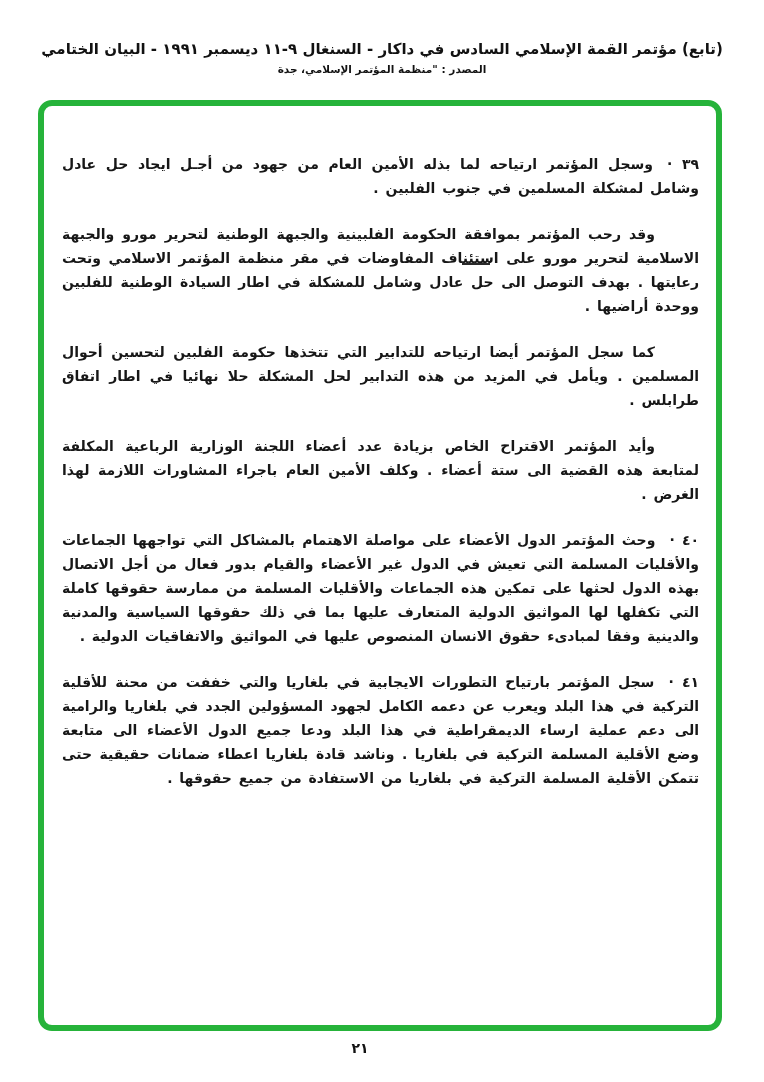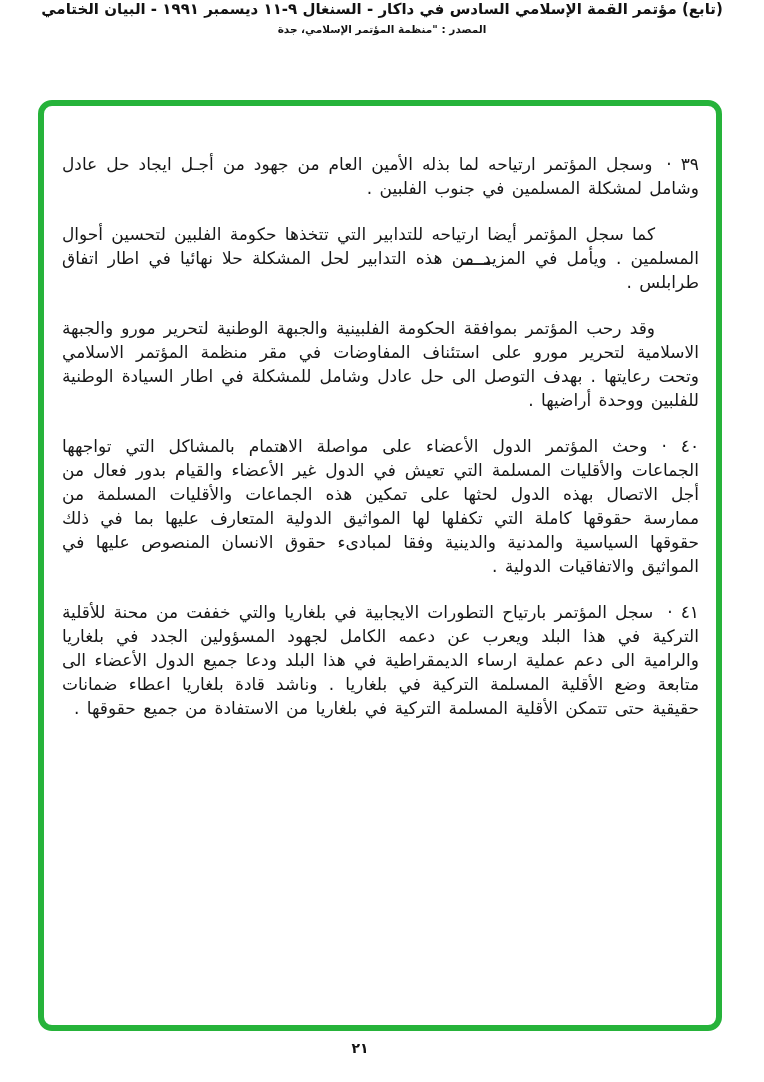--- a/index.html
+++ b/index.html
@@ -8,20 +8,21 @@
     background: #ffffff;
     font-family: "DejaVu Sans", sans-serif;
     position: relative;
     overflow: hidden;
   }
   .header {
     position: absolute; top: 0; left: 0; right: 0;
     text-align: center;
   }
   .header-title {
+    margin-top: 40px;
     font-size: 15px;
     font-weight: bold;
     color: #121212;
     direction: rtl;
     letter-spacing: 0px;
   }
   .header-source {
     margin-top: 5px;
     font-size: 10.5px;
     font-weight: bold;
@@ -36,23 +37,23 @@
     border-radius: 14px;
     box-sizing: border-box;
     background: #ffffff;
     overflow: hidden;
   }
   .content {
     position: absolute;
     top: 46px; left: 18px; right: 17px; bottom: 4px;
     direction: rtl;
     text-align: justify;
-    font-size: 17px;
+    font-size: 14px;
     line-height: 24px;
-    font-weight: normal;
+    font-weight: bold;
     color: #171717;
     word-spacing: 2px;
   }
   .para { margin: 0 0 22px 0; }
   .para.indent { text-indent: 44px; }
   .pnum { padding-left: 14px; white-space: nowrap; }
   .stray-mark {
     position: absolute;
     left: 418px; top: 157px;
     width: 28px; height: 2px;
@@ -77,24 +78,25 @@
   <div class="header-title">(تابع) مؤتمر القمة الإسلامي السادس في داكار - السنغال ٩-١١ ديسمبر ١٩٩١ - البيان الختامي</div>
   <div class="header-source">المصدر : "منظمة المؤتمر الإسلامي، جدة</div>
 </div>
 
 <div class="frame" style="border-color: rgb(38, 179, 58);">
   <div class="stray-mark"></div>
   <div class="content" style="color: rgb(23, 23, 23);">
 
     <p class="para numbered"><span class="pnum">٣٩ ·</span><span>وسجل المؤتمر ارتياحه لما بذله الأمين العام من جهود من أجـل ايجاد حل عادل وشامل لمشكلة المسلمين في جنوب الفلبين .</span></p>
 
+    <p class="para indent"><span>وقد رحب المؤتمر بموافقة الحكومة الفلبينية والجبهة الوطنية لتحرير مورو والجبهة الاسلامية لتحرير مورو على استئناف المفاوضات في مقر منظمة المؤتمر الاسلامي وتحت رعايتها . بهدف التوصل الى حل عادل وشامل للمشكلة في اطار السيادة الوطنية للفلبين ووحدة أراضيها .</span></p>
+
     <p class="para indent"><span>كما سجل المؤتمر أيضا ارتياحه للتدابير التي تتخذها حكومة الفلبين لتحسين أحوال المسلمين . ويأمل في المزيد من هذه التدابير لحل المشكلة حلا نهائيا في اطار اتفاق طرابلس .</span></p>
 
-    <p class="para indent"><span>وقد رحب المؤتمر بموافقة الحكومة الفلبينية والجبهة الوطنية لتحرير مورو والجبهة الاسلامية لتحرير مورو على استئناف المفاوضات في مقر منظمة المؤتمر الاسلامي وتحت رعايتها . بهدف التوصل الى حل عادل وشامل للمشكلة في اطار السيادة الوطنية للفلبين ووحدة أراضيها .</span></p>
-
+    <p class="para indent"><span>وأيد المؤتمر الاقتراح الخاص بزيادة عدد أعضاء اللجنة الوزارية الرباعية المكلفة لمتابعة هذه القضية الى ستة أعضاء . وكلف الأمين العام باجراء المشاورات اللازمة لهذا الغرض .</span></p>
 
     <p class="para numbered"><span class="pnum">٤٠ ·</span><span>وحث المؤتمر الدول الأعضاء على مواصلة الاهتمام بالمشاكل التي تواجهها الجماعات والأقليات المسلمة التي تعيش في الدول غير الأعضاء والقيام بدور فعال من أجل الاتصال بهذه الدول لحثها على تمكين هذه الجماعات والأقليات المسلمة من ممارسة حقوقها كاملة التي تكفلها لها المواثيق الدولية المتعارف عليها بما في ذلك حقوقها السياسية والمدنية والدينية وفقا لمبادىء حقوق الانسان المنصوص عليها في المواثيق والاتفاقيات الدولية .</span></p>
 
 
     <p class="para numbered"><span class="pnum">٤١ ·</span><span>سجل المؤتمر بارتياح التطورات الايجابية في بلغاريا والتي خففت من محنة للأقلية التركية في هذا البلد ويعرب عن دعمه الكامل لجهود المسؤولين الجدد في بلغاريا والرامية الى دعم عملية ارساء الديمقراطية في هذا البلد ودعا جميع الدول الأعضاء الى متابعة وضع الأقلية المسلمة التركية في بلغاريا . وناشد قادة بلغاريا اعطاء ضمانات حقيقية حتى تتمكن الأقلية المسلمة التركية في بلغاريا من الاستفادة من جميع حقوقها .</span></p>
 
   </div>
 </div>
 
 <div class="page-number">٢١</div>

